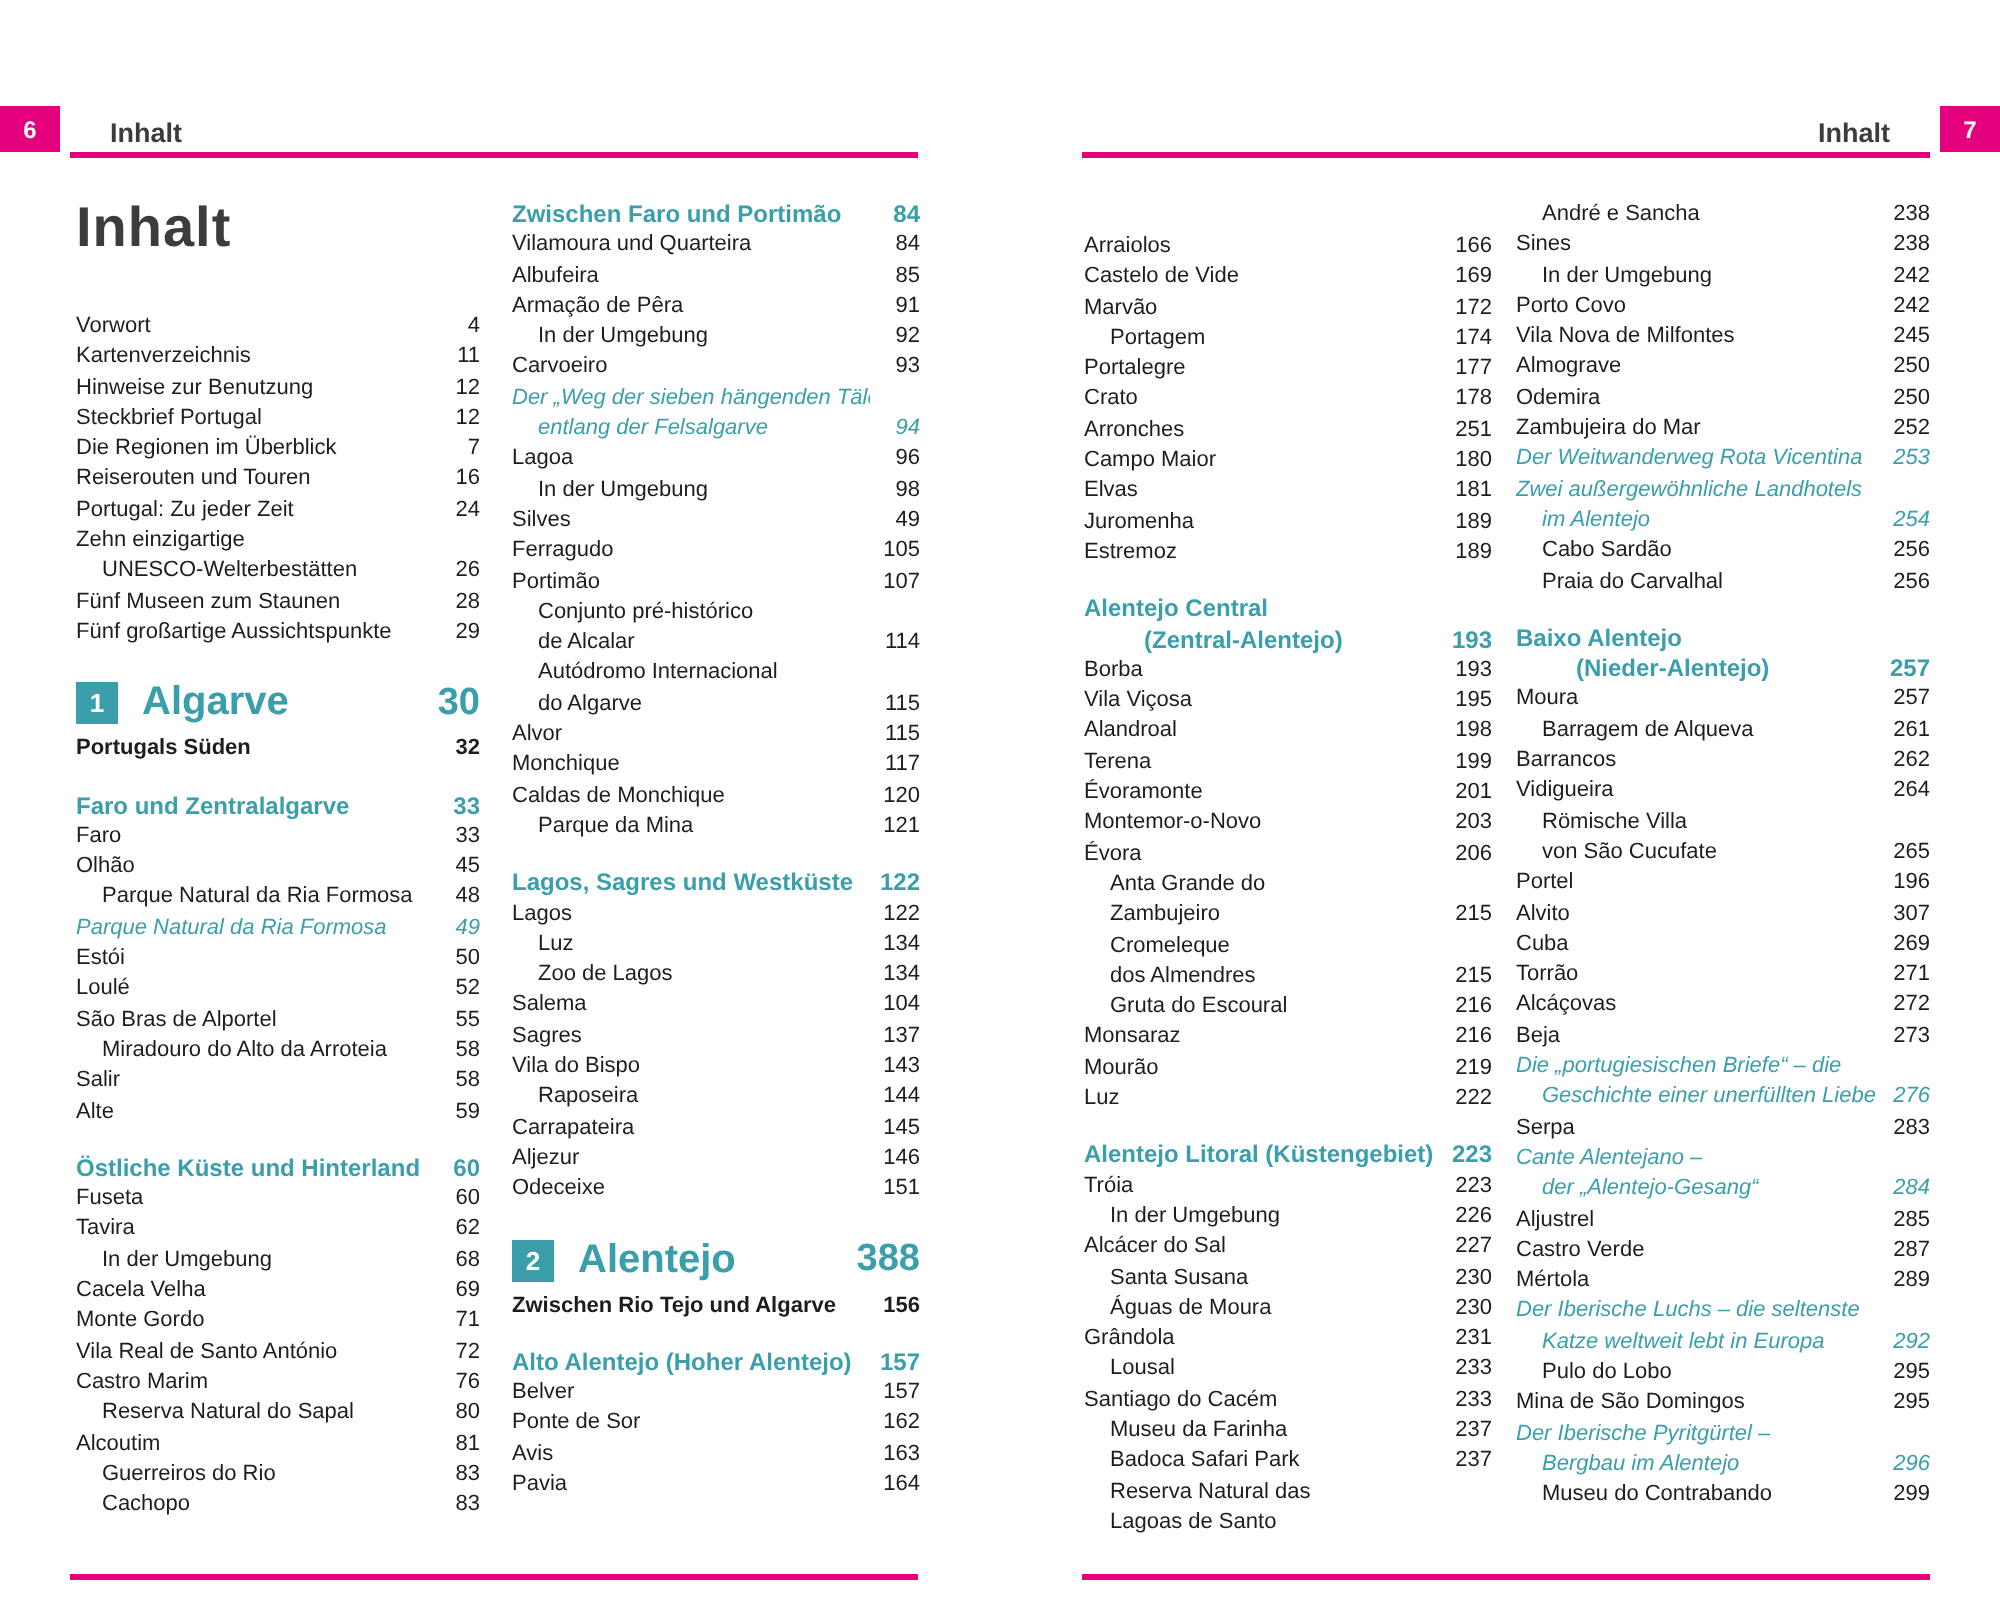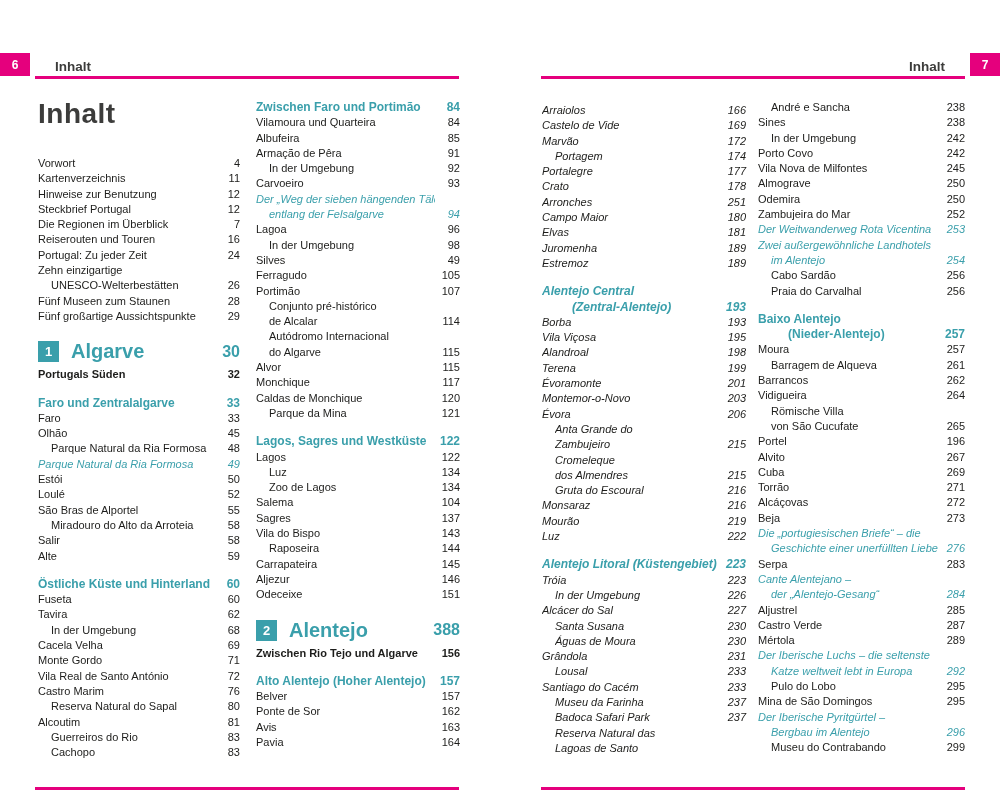--- a/index.html
+++ b/index.html
@@ -22,21 +22,21 @@
   #hdr-right{right:55px;}
   .rule{position:absolute;height:2.5px;background:var(--pink);}
   #rule-top-left{left:35px;width:424px;top:76px;}
   #rule-top-right{left:541px;width:424px;top:76px;}
   #rule-bot-left{left:35px;width:424px;top:787px;}
   #rule-bot-right{left:541px;width:424px;top:787px;}
 
   .col{position:absolute;}
   #colL1{left:38px;top:96px;width:202px;}
   #colL2{left:256px;top:100px;width:204px;}
-  #colR1{left:542px;top:103px;width:204px;font-style:italic;}
+  #colR1{left:542px;top:116px;width:204px;}
   #colR2{left:758px;top:100px;width:207px;}
 
   .toc-title{
     font-size:28px;font-weight:bold;color:#3c3c3b;
     margin:2px 0 26px 0;letter-spacing:.5px;
   }
   .row{
     display:flex;align-items:baseline;
     font-size:11px;line-height:15.3px;white-space:nowrap;
   }
@@ -48,21 +48,21 @@
   .italic-row{color:var(--teal);font-style:italic;}
   .bold-row{font-weight:bold;}
   .spacer{height:13px;}
   .chapter{display:flex;align-items:center;margin:3px 0 4px 0;}
   .chapter .box{
     width:21px;height:21px;background:var(--teal);color:#fff;
     font-weight:bold;font-size:13px;display:flex;align-items:center;justify-content:center;
     margin-right:12px;flex:0 0 auto;
   }
   .chapter .lbl{color:var(--teal);font-weight:bold;font-size:20px;flex:1;}
-  .chapter .pg{color:var(--teal);font-weight:bold;font-size:16px;text-align:center;}
+  .chapter .pg{color:var(--teal);font-weight:bold;font-size:19px;text-align:center;}
 </style>
 </head>
 <body style="--pink: #e5007d; --teal: #3a9fab; color: rgb(29, 29, 27);">
 
 <div class="tab" id="tab-left">6</div>
 <div class="tab" id="tab-right">7</div>
 
 <span class="header-label" id="hdr-left">Inhalt</span>
 <span class="header-label" id="hdr-right">Inhalt</span>
 
@@ -637,21 +637,21 @@
     <div class="row  i1">
       <span class="t">von São Cucufate</span>
       <span class="p">265</span>
     </div>
     <div class="row">
       <span class="t">Portel</span>
       <span class="p">196</span>
     </div>
     <div class="row">
       <span class="t">Alvito</span>
-      <span class="p">267</span>
+      <span class="p">307</span>
     </div>
     <div class="row">
       <span class="t">Cuba</span>
       <span class="p">269</span>
     </div>
     <div class="row">
       <span class="t">Torrão</span>
       <span class="p">271</span>
     </div>
     <div class="row">

